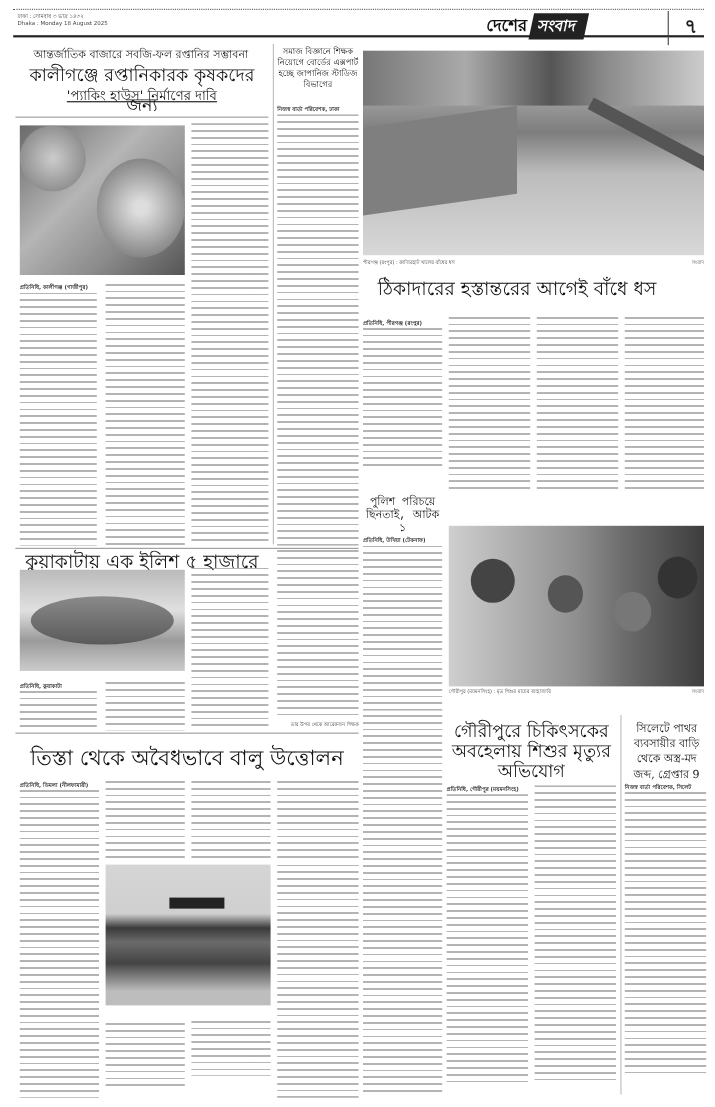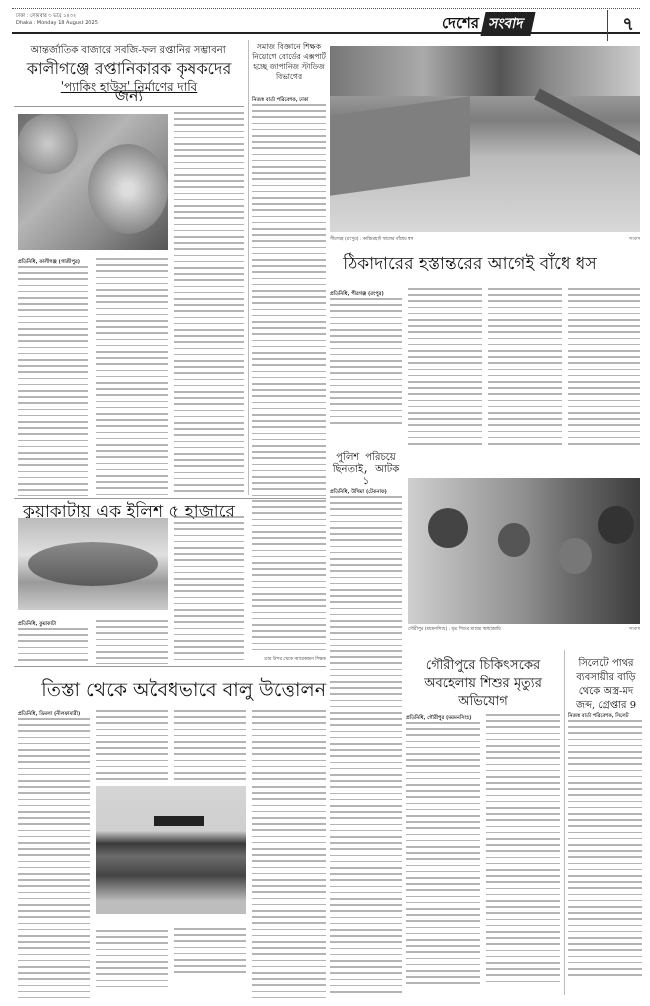--- a/index.html
+++ b/index.html
@@ -106,37 +106,37 @@
   <div class="abs byline" style="left:18px;top:620px;width:70px;">প্রতিনিধি, কুয়াকাটা</div>
   <div class="abs col lines" style="left:18px;top:628px;width:70px;height:36px;"></div>
   <div class="abs col lines" style="left:96px;top:620px;width:72px;height:44px;"></div>
   <div class="abs col lines" style="left:174px;top:516px;width:70px;height:148px;"></div>
   <div class="abs col lines" style="left:252px;top:500px;width:74px;height:150px;"></div>
   <div class="abs caption" style="left:252px;top:656px;width:74px;text-align:right;">তার উপর থেকে আরেকজন শিক্ষক</div>
 </div>
 
 <div>
   <div class="rule-h" style="left:14px;top:666px;width:312px;"></div>
-  <div class="abs headline" style="left:14px;top:676px;width:312px;font-size:19px;line-height:26px;text-align:right;">তিস্তা থেকে অবৈধভাবে বালু উত্তোলন</div>
+  <div class="abs headline" style="left:14px;top:676px;width:312px;font-size:19px;line-height:26px;">তিস্তা থেকে অবৈধভাবে বালু উত্তোলন</div>
   <div class="abs byline" style="left:18px;top:710px;width:72px;">প্রতিনিধি, ডিমলা (নীলফামারী)</div>
   <div class="abs col lines" style="left:18px;top:718px;width:72px;height:280px;"></div>
   <div class="abs col lines" style="left:96px;top:710px;width:72px;height:72px;"></div>
   <div class="abs col lines" style="left:174px;top:710px;width:72px;height:72px;"></div>
   <div class="abs col lines" style="left:252px;top:710px;width:74px;height:72px;"></div>
   <div class="photo" style="left:96px;top:786px;width:150px;height:128px;background:linear-gradient(180deg,#d5d5d5 0%,#cfcfcf 35%,#3a3a3a 45%,#6b6b6b 55%,#444 70%,#bdbdbd 90%);">
     <div style="position:absolute;left:58px;top:30px;width:50px;height:10px;background:#222;"></div>
   </div>
   <div class="abs col lines" style="left:96px;top:930px;width:72px;height:60px;"></div>
   <div class="abs col lines" style="left:174px;top:928px;width:72px;height:50px;"></div>
   <div class="abs col lines" style="left:252px;top:786px;width:74px;height:212px;"></div>
 </div>
 
 <div>
   <div class="abs col lines" style="left:330px;top:650px;width:72px;height:346px;"></div>
-  <div class="abs headline" style="left:406px;top:656px;width:154px;font-size:13px;line-height:18px;">গৌরীপুরে চিকিৎসকের অবহেলায় শিশুর মৃত্যুর অভিযোগ</div>
+  <div class="abs headline" style="left:406px;top:656px;width:154px;font-size:16px;line-height:18px;">গৌরীপুরে চিকিৎসকের অবহেলায় শিশুর মৃত্যুর অভিযোগ</div>
   <div class="abs byline" style="left:406px;top:714px;width:74px;">প্রতিনিধি, গৌরীপুর (ময়মনসিংহ)</div>
   <div class="abs col lines" style="left:406px;top:722px;width:74px;height:262px;"></div>
   <div class="abs col lines" style="left:486px;top:714px;width:74px;height:272px;"></div>
 </div>
 
 <div class="rule-v" style="left:564px;top:650px;height:345px;"></div>
 
 <div>
   <div class="abs headline" style="left:568px;top:656px;width:76px;font-size:10px;line-height:14px;">সিলেটে পাথর ব্যবসায়ীর বাড়ি থেকে অস্ত্র-মদ জব্দ, গ্রেপ্তার 9</div>
   <div class="abs byline" style="left:568px;top:712px;width:74px;">নিজস্ব বার্তা পরিবেশক, সিলেট</div>

